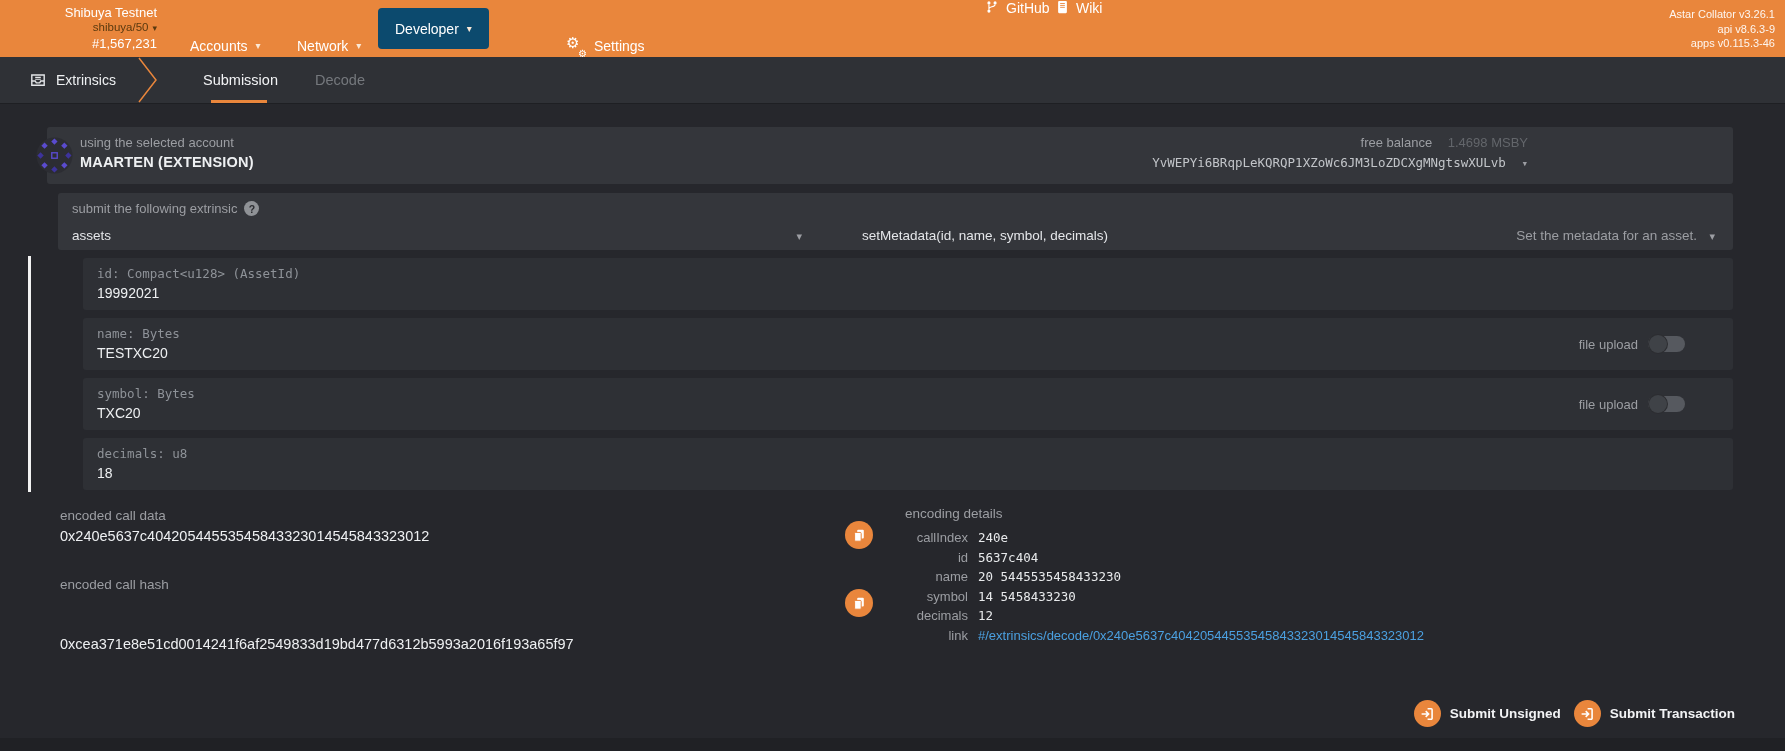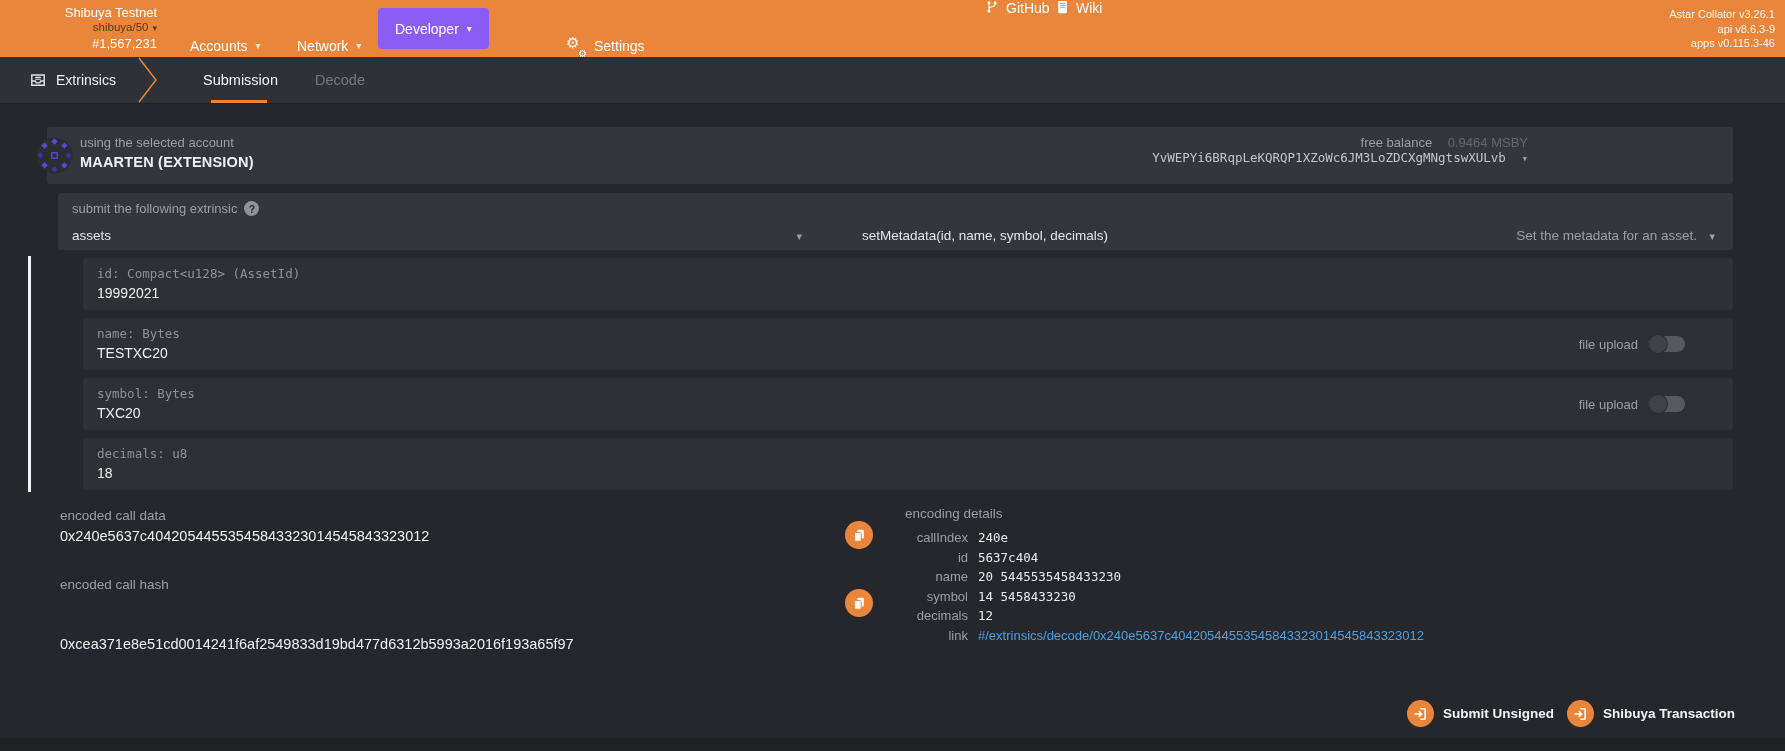--- a/index.html
+++ b/index.html
@@ -12,21 +12,21 @@
   .chain{position:absolute;left:0;top:5px;width:157px;text-align:right;line-height:15px;}
   .chain .l1{font-size:13px;color:#fff;}
   .chain .l2{font-size:11.5px;color:#59390f;cursor:pointer;}
   .chain .l2 .caret{font-size:9px;margin-left:4px;}
   .chain .l3{font-size:13px;color:#fff;}
   .navitem{position:absolute;top:17px;height:57px;display:flex;align-items:center;gap:8px;
            color:#fff;font-size:14px;cursor:pointer;}
   .navitem .caret{font-size:10px;color:#fbe9d6;}
   .nav-accounts{left:190px;}
   .nav-network{left:297px;}
-  .nav-developer{left:378px;top:8px;height:41px;background:#8b5cf6;border-radius:4px;padding:0 17px;}
+  .nav-developer{left:378px;top:8px;height:41px;background:#0c4a6e;border-radius:4px;padding:0 17px;}
   .nav-settings{left:566px;}
   .gears{position:relative;display:inline-block;width:20px;height:20px;}
   .gears .g1{position:absolute;left:0;top:-2px;font-size:15px;color:#fff;}
   .gears .g2{position:absolute;right:-1px;bottom:-3px;font-size:10px;color:#fff;}
   .toplink{position:absolute;top:0;height:57px;display:flex;gap:7px;
            color:#fff;font-size:14px;cursor:pointer;}
   .tl-github{left:985px;}
   .tl-wiki{left:1056px;}
   .versions{position:absolute;right:10px;top:7px;text-align:right;font-size:11px;
             line-height:14.5px;color:rgba(255,255,255,.92);}
@@ -46,21 +46,21 @@
   .account-card{position:absolute;left:47px;right:52px;top:127px;height:57px;background:#34363b;
                 border-radius:3px;cursor:pointer;}
   .identicon{position:absolute;left:-12px;top:9px;width:39px;height:39px;}
   .acct-left{position:absolute;left:33px;top:8px;}
   .acct-label{font-size:13px;color:#9c9ea3;}
   .acct-name{font-size:14.5px;color:#eef0f2;margin-top:4px;font-weight:600;letter-spacing:.2px;}
   .acct-right{position:absolute;right:205px;top:8px;text-align:right;}
   .balance-line{font-size:13px;}
   .balance-line .bl{color:#9c9ea3;}
   .balance-line .bv{color:#63666b;margin-left:12px;}
-  .address-line{font-size:12.5px;color:#c2c5c9;}
+  .address-line{margin-top:5px;font-size:12.5px;color:#c2c5c9;}
   .address-line .caret{color:#9c9ea3;font-size:11px;margin-left:8px;}
 
   
   .extrinsic-card{position:absolute;left:58px;right:52px;top:193px;height:57px;background:#34363b;
                   border-radius:3px;}
   .ext-label{position:absolute;left:14px;top:8px;font-size:13px;color:#9c9ea3;display:flex;
              align-items:center;gap:7px;}
   .help-icon{display:inline-flex;width:15px;height:15px;border-radius:50%;background:#8f9296;
              color:#2b2c30;font-size:10.5px;font-weight:bold;align-items:center;justify-content:center;
              cursor:pointer;}
@@ -196,21 +196,21 @@
       </g>
       <rect x="17.2" y="17.2" width="5.6" height="5.6" fill="none" stroke="#5a4bcf" stroke-width="1.4"></rect>
     </svg>
     <div class="acct-left">
       <div class="acct-label">using the selected account</div>
       <div class="acct-name">MAARTEN (EXTENSION)</div>
     </div>
     <div class="acct-right">
       <div class="balance-line">
         <span class="bl">free balance</span>
-        <span class="bv">0.9464 MSBY</span>
+        <span class="bv">1.4698 MSBY</span>
       </div>
       <div class="address-line mono">
         <span>YvWEPYi6BRqpLeKQRQP1XZoWc6JM3LoZDCXgMNgtswXULvb</span>
         <span class="caret">▾</span>
       </div>
     </div>
   </div>
 
   <div class="extrinsic-card">
     <div class="ext-label">
@@ -318,18 +318,18 @@
       </span>
       <span class="btn-label">Submit Unsigned</span>
     </div>
     <div class="btn">
       <span class="btn-circle">
         <svg width="14" height="14" viewBox="0 0 14 14">
           <path d="M7.6 1.8h3.6a.9.9 0 0 1 .9.9v8.6a.9.9 0 0 1-.9.9H7.6" fill="none" stroke="#fff" stroke-width="1.6"></path>
           <path d="M1.6 7h6.6M5.7 4.1 8.6 7l-2.9 2.9" fill="none" stroke="#fff" stroke-width="1.6"></path>
         </svg>
       </span>
-      <span class="btn-label">Shibuya Transaction</span>
+      <span class="btn-label">Submit Transaction</span>
     </div>
   </div>
 
   <div class="footer-strip"></div>
 </div>
 
 </body></html>

